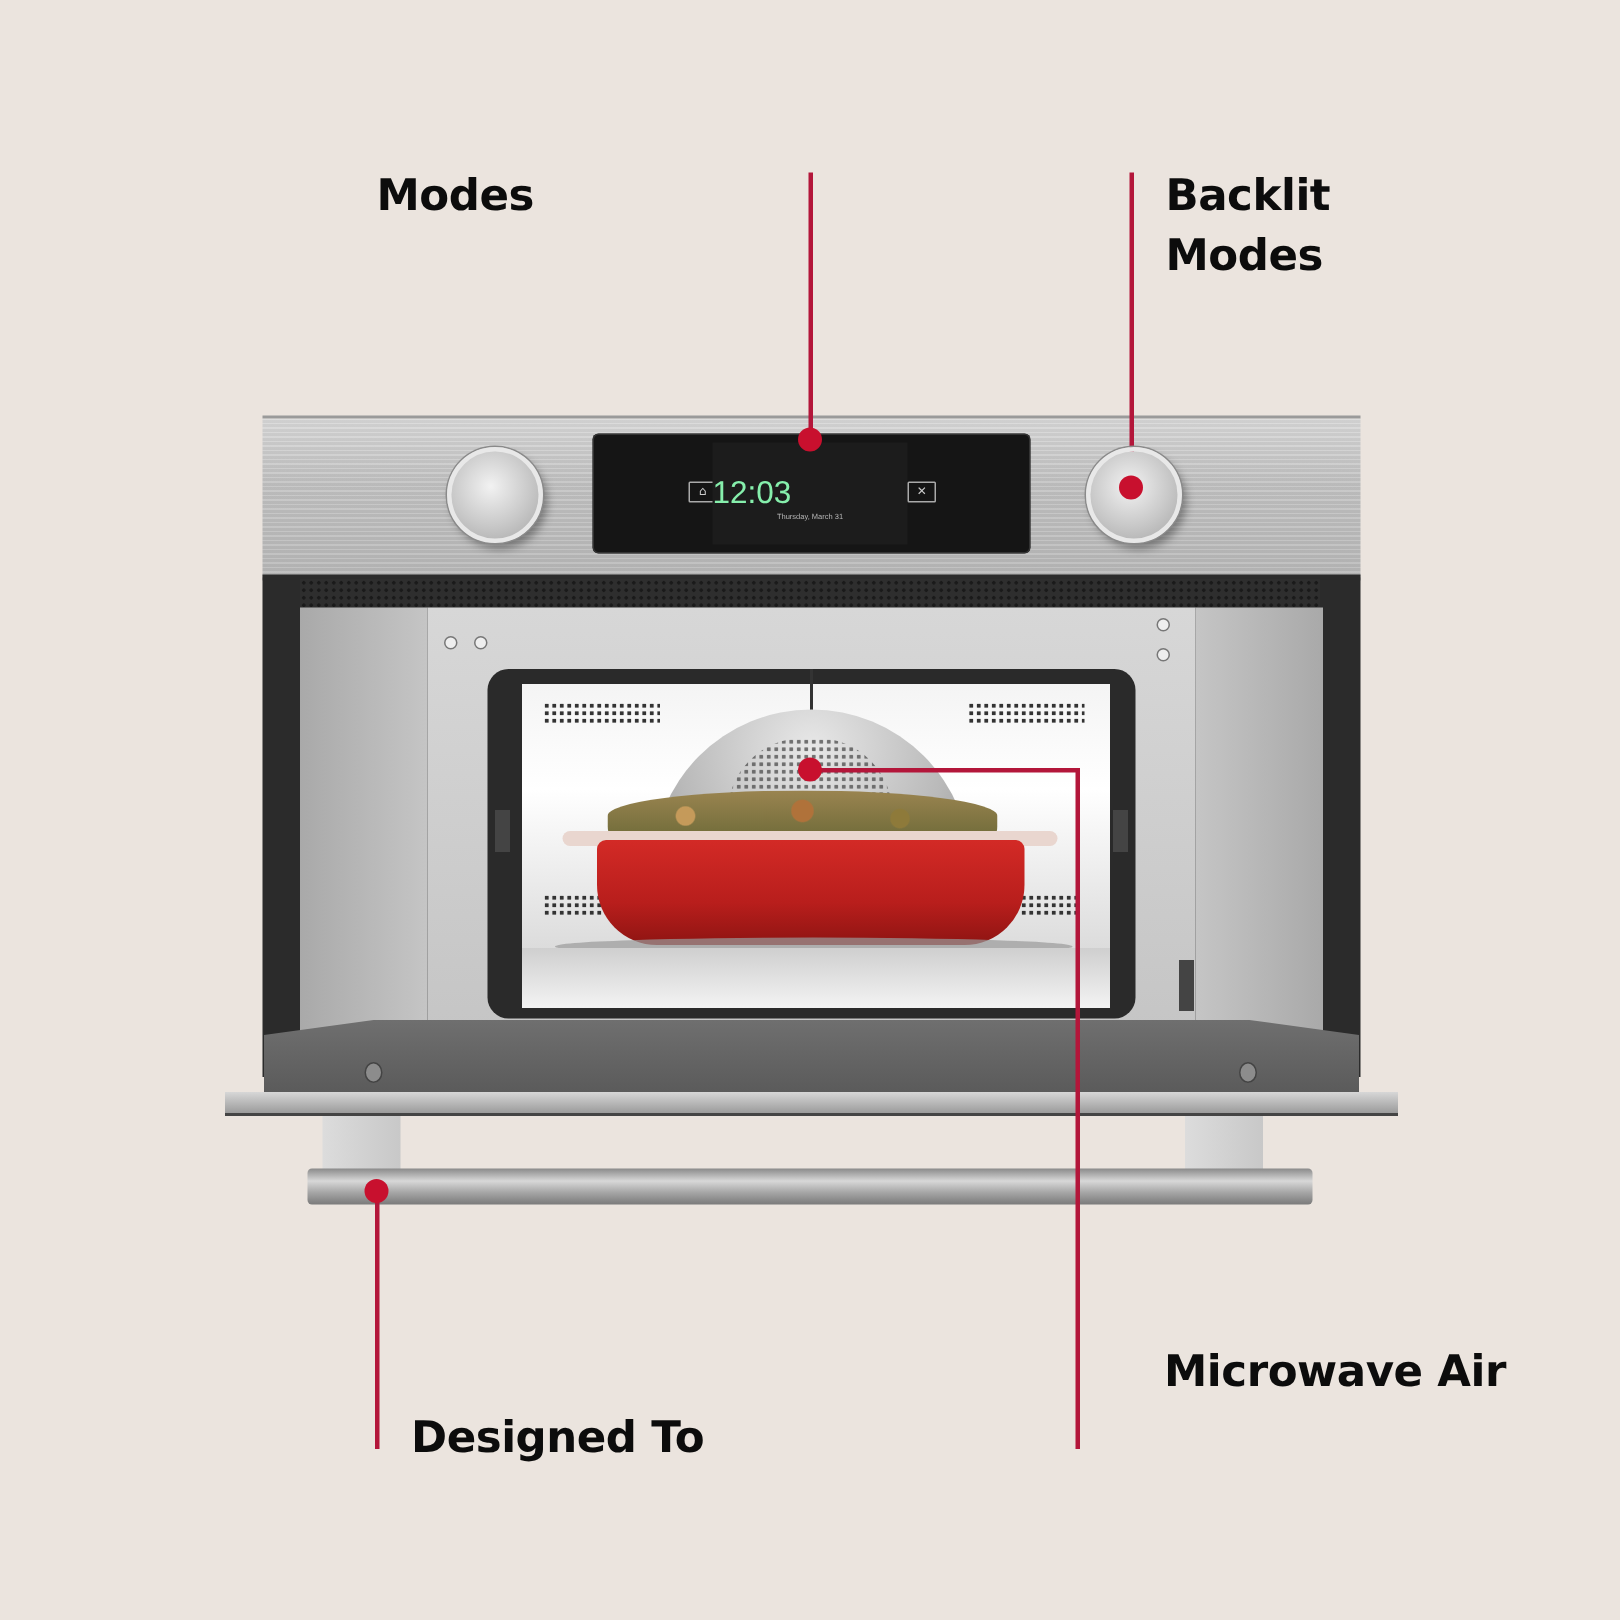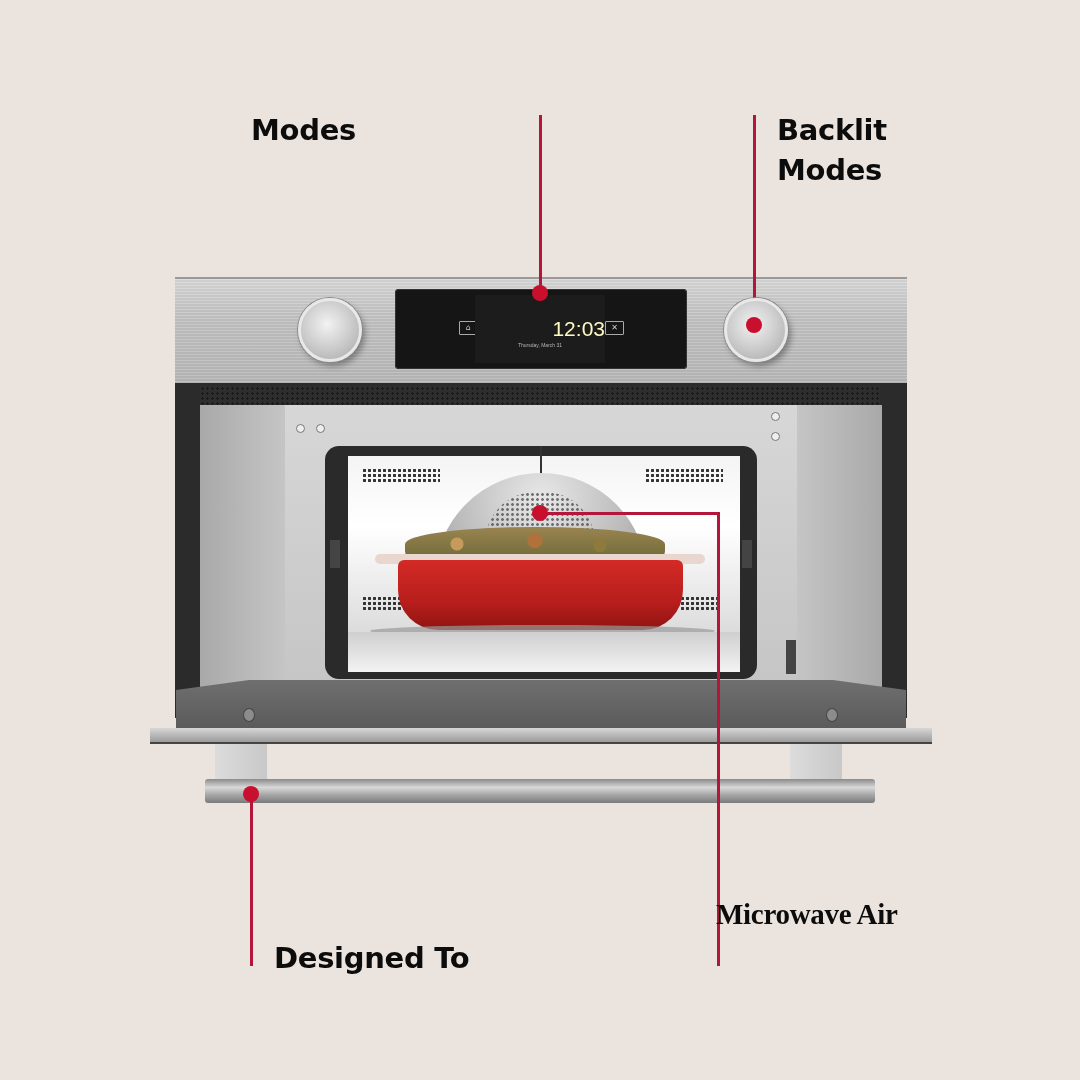--- a/index.html
+++ b/index.html
@@ -15,21 +15,21 @@
     background:linear-gradient(180deg,#d8d8d8 0%,#c2c2c2 40%,#b8b8b8 100%);
     border-top:2px solid #9a9a9a;border-bottom:2px solid #8a8a8a;}
   .top-panel::after{content:"";position:absolute;inset:0;
     background:repeating-linear-gradient(180deg,rgba(255,255,255,0.12) 0 1px,rgba(0,0,0,0.04) 1px 3px);}
   .knob{position:absolute;width:58px;height:58px;border-radius:50%;
     background:radial-gradient(circle at 45% 40%,#f2f2f2 0%,#c9c9c9 55%,#a5a5a5 100%);
     border:3px solid #e8e8e8;box-shadow:0 0 0 1px #8a8a8a,3px 4px 6px rgba(0,0,0,0.35);z-index:2;}
   .display{position:absolute;left:395px;top:289px;width:292px;height:80px;background:#151515;border-radius:4px;z-index:2;
     box-shadow:inset 0 0 0 1px #333;}
   .display .screen{position:absolute;left:80px;top:6px;width:130px;height:68px;background:#1c1c1c;}
-  .clock{position:absolute;left:0;right:0;top:22px;text-align:right;color:#fef9c3;font-size:21px;font-family:"Liberation Sans",sans-serif;}
+  .clock{position:absolute;left:0;right:0;top:22px;text-align:left;color:#86efac;font-size:21px;font-family:"Liberation Sans",sans-serif;}
   .date{position:absolute;left:0;right:0;top:47px;text-align:center;color:#b5b5b5;font-size:5px;font-family:"Liberation Sans",sans-serif;}
   .dbar{position:absolute;left:138px;top:15px;width:25px;height:1px;background:#777;}
   .dicon{position:absolute;top:32px;width:17px;height:12px;border:1px solid #aaa;border-radius:1px;color:#ccc;font-size:8px;line-height:12px;text-align:center;}
 
   .cavity-frame{position:absolute;left:175px;top:383px;width:732px;height:335px;background:#2b2b2b;}
   .vent-strip{position:absolute;left:200px;top:386px;width:680px;height:20px;background:#2e2e2e;
     background-image:radial-gradient(circle,#1a1a1a 1px,transparent 1.2px);background-size:5px 5px;}
   .side-left{position:absolute;left:200px;top:405px;width:85px;height:300px;background:linear-gradient(90deg,#a9a9a9,#c5c5c5);}
   .side-right{position:absolute;left:797px;top:405px;width:85px;height:300px;background:linear-gradient(90deg,#c5c5c5,#a9a9a9);}
   .door-frame{position:absolute;left:285px;top:405px;width:512px;height:300px;background:linear-gradient(180deg,#d7d7d7,#c4c4c4);}
@@ -133,15 +133,15 @@
 <div class="label" style="left:251px;top:110px;">
   <span>Modes</span>
 </div>
 <div class="label" style="left:777px;top:110px;">
   <span>Backlit</span>
   <span>Modes</span>
 </div>
 <div class="label" style="left:274px;top:894px;margin-top:44px;">
   <span>Designed To</span>
 </div>
-<div class="label" style="left:716px;top:894px;font-family:Liberation Serif, serif;">
+<div class="label" style="left:776px;top:894px;">
   <span>Microwave Air</span>
 </div>
 
 </body></html>

